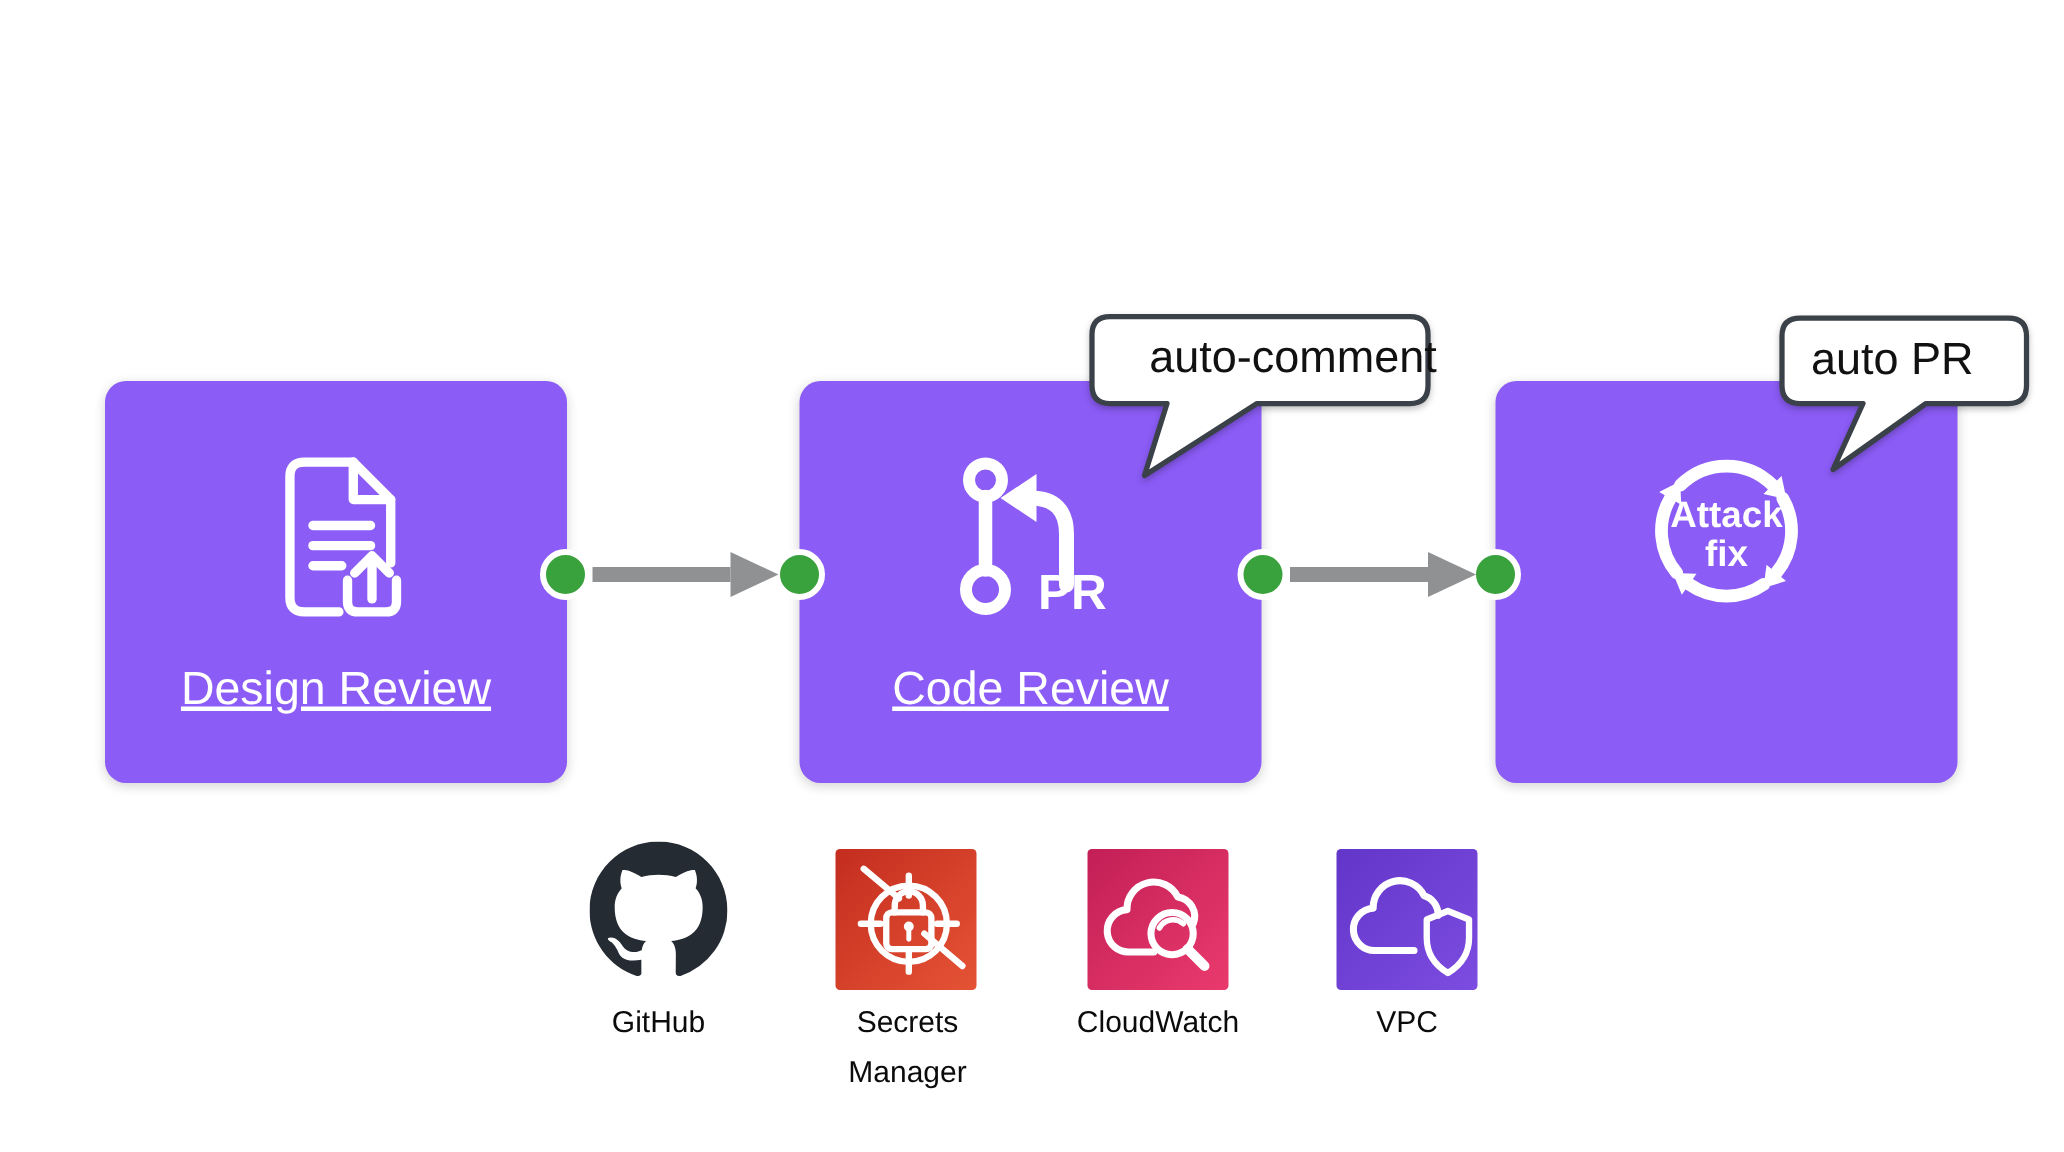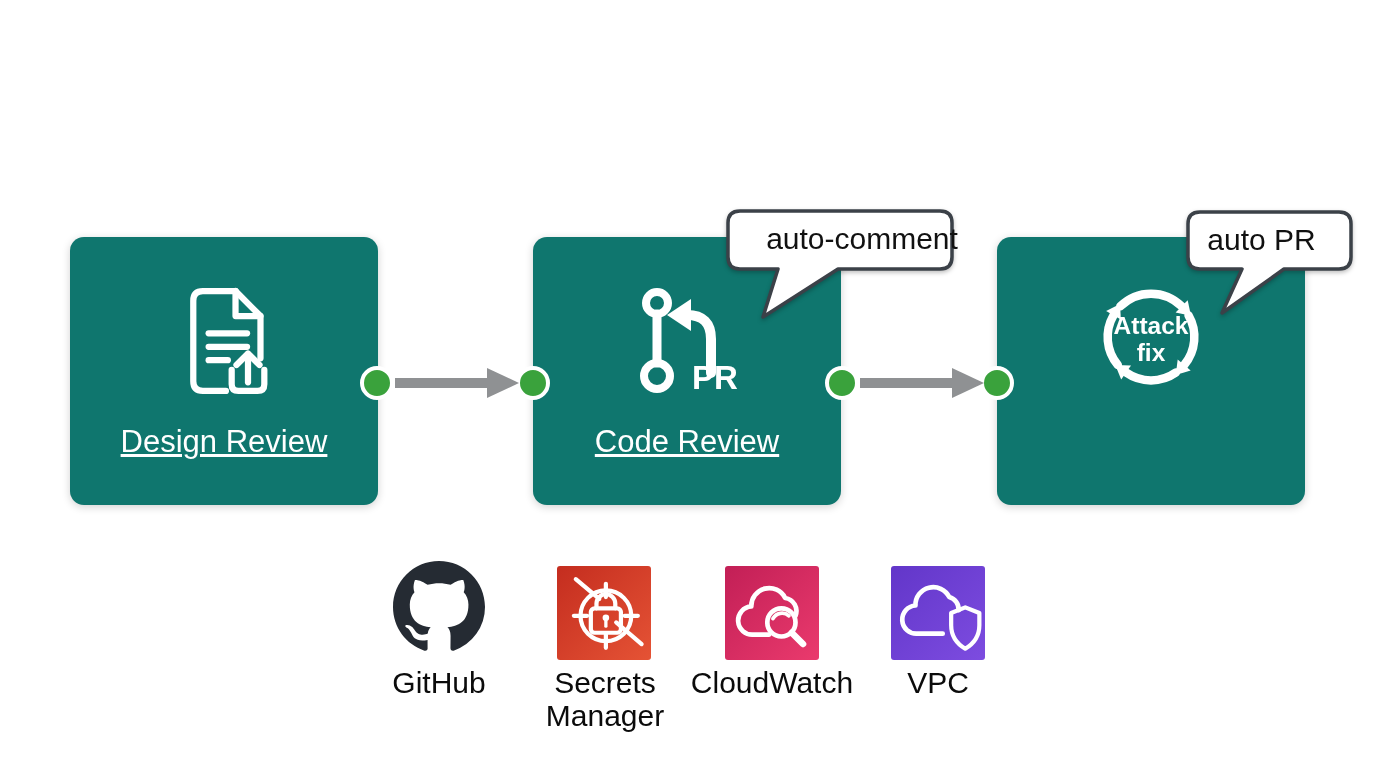--- a/index.html
+++ b/index.html
@@ -5,22 +5,22 @@
   html,body{margin:0;padding:0;background:#ffffff;}
   #canvas{
     position:relative;width:1376px;height:768px;background:#ffffff;overflow:hidden;
     font-family:"Liberation Sans", sans-serif;
   }
   .title{
     position:absolute;left:0;top:74px;width:1376px;text-align:center;
     font-size:53px;font-weight:700;color:#0e0e0e;letter-spacing:-1px;
   }
   .stage{
-    position:absolute;top:237px;width:308px;height:268px;
-    background:#0f766e;border-radius:14px;
+    position:absolute;top:254px;width:308px;height:268px;
+    background:#8b5cf6;border-radius:14px;
     box-shadow:0 2px 8px rgba(0,0,0,.18);
   }
   #stage-1{left:70px;} #stage-2{left:533px;} #stage-3{left:997px;}
   .stage-label{
     position:absolute;left:0;top:185px;width:100%;text-align:center;
     color:#ffffff;font-size:31px;font-weight:400;line-height:40px;text-decoration:underline;
   }
   .stage-label.two-line{top:176px;}
   .stage-icon{position:absolute;}
   #icon-doc{left:106px;top:46px;}
@@ -44,21 +44,21 @@
   #bubble-text-2{left:1188px;top:212px;width:147px;height:55px;}
   .svc-square{
     position:absolute;top:566px;width:94px;height:94px;border-radius:3px;
   }
   #svc-github{position:absolute;left:393px;top:561px;}
   #svc-secrets{left:557px;background:linear-gradient(135deg,#c42d1f 0%,#e55335 100%);}
   #svc-cloudwatch{left:725px;background:linear-gradient(135deg,#c21f56 0%,#ea3a6d 100%);}
   #svc-vpc{left:891px;background:linear-gradient(135deg,#6236c9 0%,#7d4ce0 100%);}
   .svc-label{
     position:absolute;top:666px;width:220px;text-align:center;
-    color:#0b0b0b;font-size:30px;line-height:33px;font-weight:400;
+    color:#0b0b0b;font-size:20px;line-height:33px;font-weight:400;
   }
   #label-github{left:329px;} #label-secrets{left:495px;}
   #label-cloudwatch{left:662px;} #label-vpc{left:828px;}
   svg text{font-family:"Liberation Sans", sans-serif;}
 </style>
 </head>
 <body>
 
 <div id="canvas">
 

